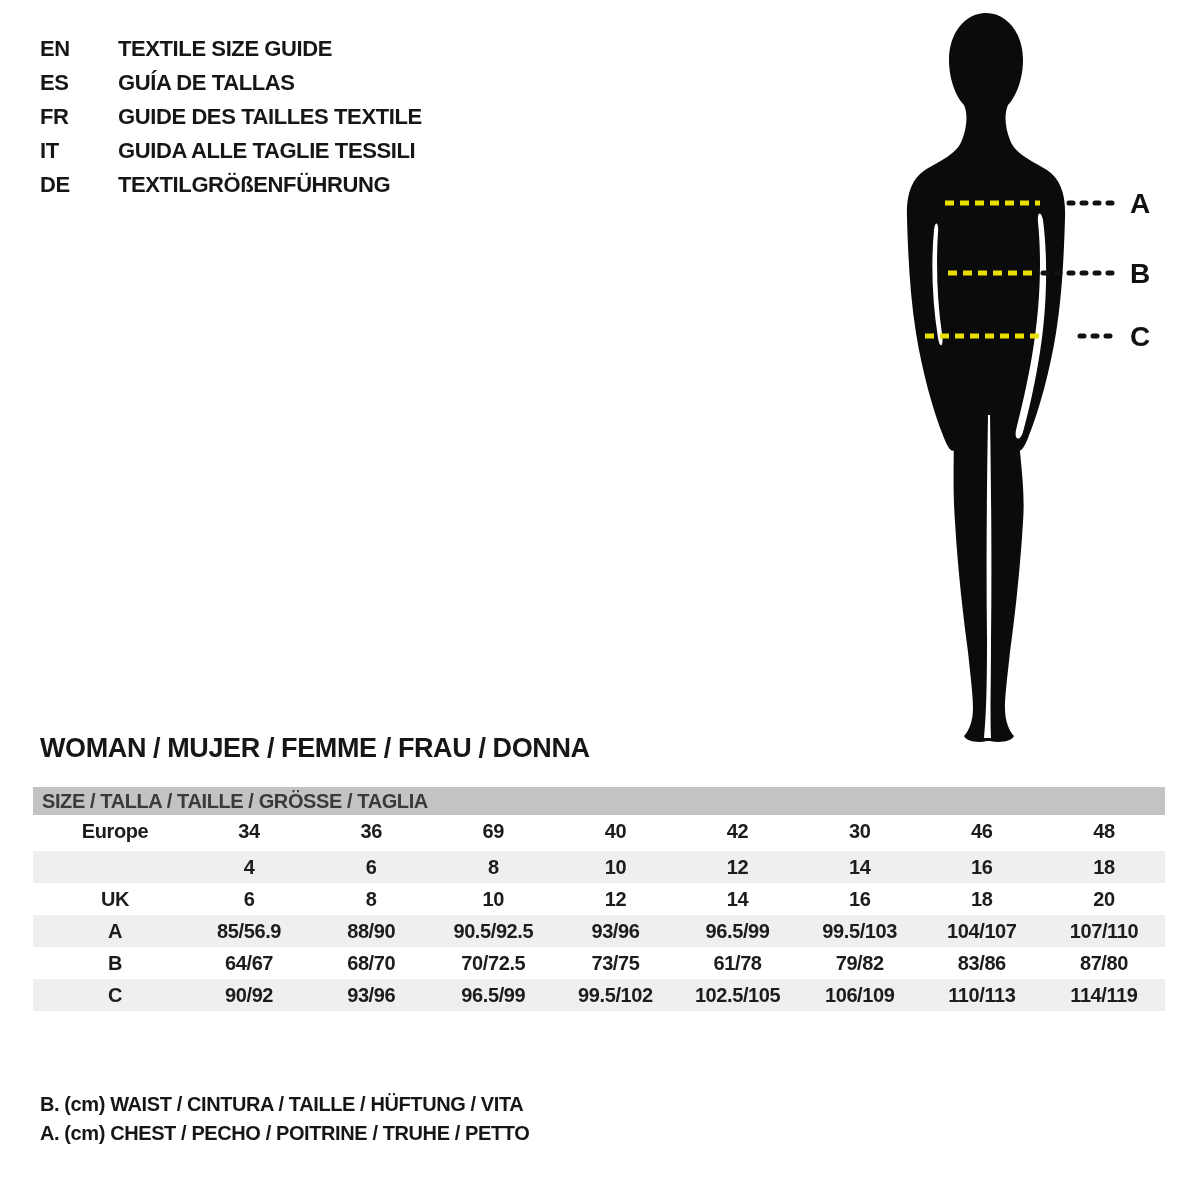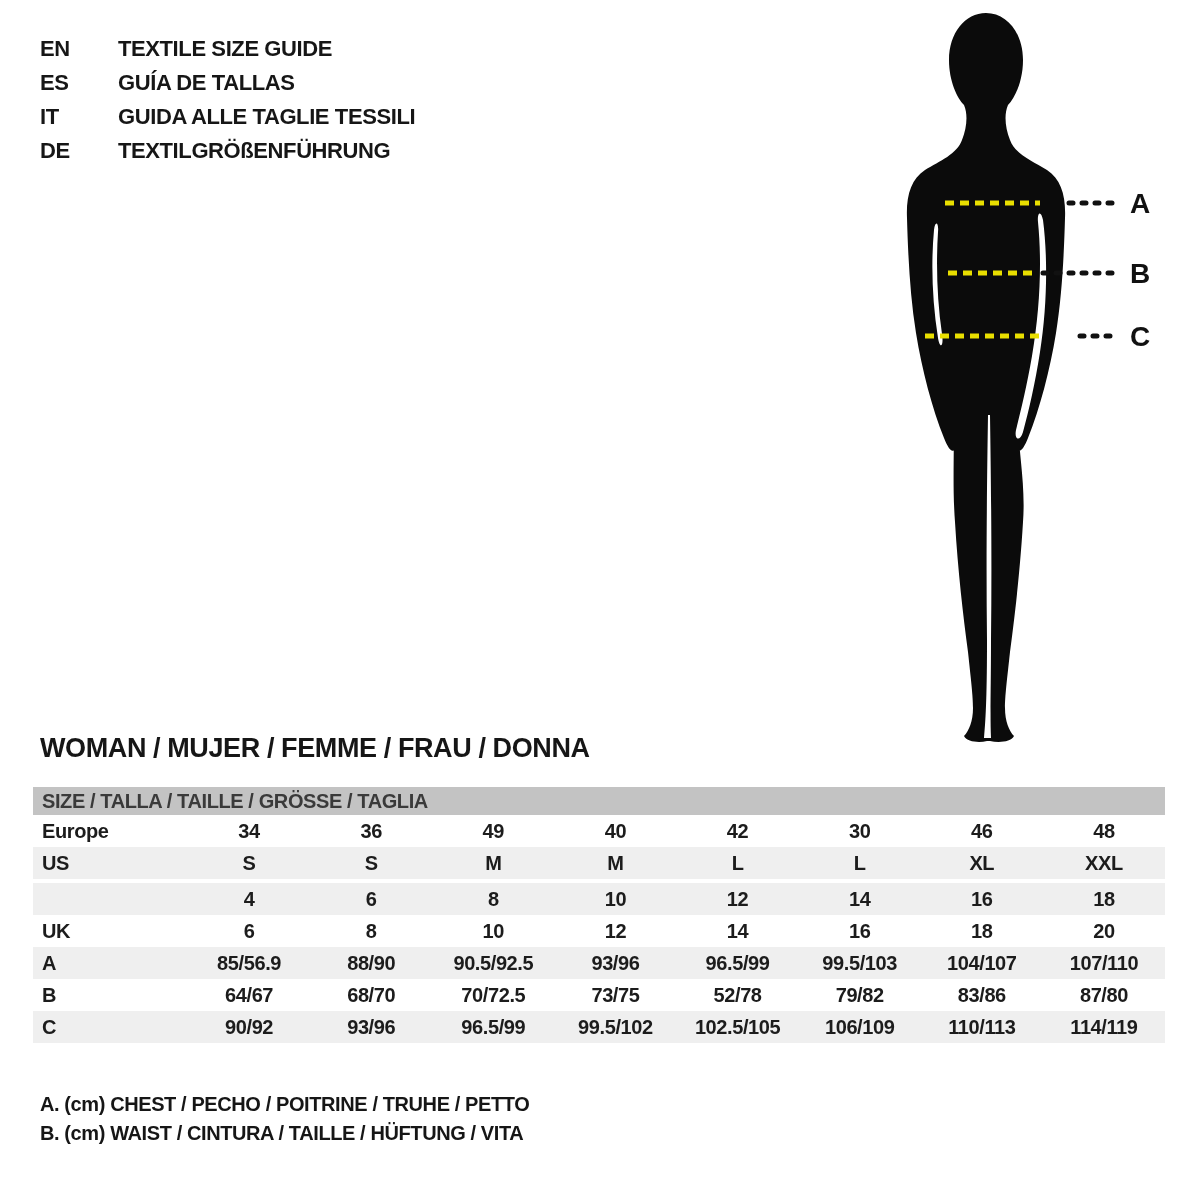--- a/index.html
+++ b/index.html
@@ -45,21 +45,21 @@
     padding-left: 9px;
   }
   table.size-table {
     width: 100%; border-collapse: collapse; table-layout: fixed;
   }
   table.size-table td {
     height: 32px; font-size: 20px; font-weight: 700;
     letter-spacing: -0.4px; text-align: center; padding: 0;
     color: #1c1c1c; vertical-align: middle;
   }
-  table.size-table td.label { text-align: left; padding-left: 9px; }
+  table.size-table td.label { text-align: center; padding-left: 9px; }
   tr.shade { background: #efefef; }
   tr.gap td { border-top: 4px solid #ffffff; }
 
   
   .legend {
     position: absolute; left: 40px; top: 1090px;
     font-weight: 700; font-size: 20px; letter-spacing: -0.4px;
   }
   .legend-line { height: 29px; line-height: 29px; white-space: nowrap; }
 </style>
@@ -67,20 +67,23 @@
 <body>
 
 <div class="page">
 
   <div class="lang-block">
     <div class="lang-row">
       <span class="lang-code">EN</span><span class="lang-title">TEXTILE SIZE GUIDE</span>
     </div>
     <div class="lang-row">
       <span class="lang-code">ES</span><span class="lang-title">GUÍA DE TALLAS</span>
+    </div>
+    <div class="lang-row">
+      <span class="lang-code">FR</span><span class="lang-title">GUIDE DES TAILLES TEXTILE</span>
     </div>
     <div class="lang-row">
       <span class="lang-code">IT</span><span class="lang-title">GUIDA ALLE TAGLIE TESSILI</span>
     </div>
     <div class="lang-row">
       <span class="lang-code">DE</span><span class="lang-title">TEXTILGRÖßENFÜHRUNG</span>
     </div>
   </div>
 
   <svg class="figure-svg" width="340" height="760" viewBox="0 0 340 760" xmlns="http://www.w3.org/2000/svg">
@@ -164,37 +167,26 @@
           <col>
           <col>
           <col>
           <col>
       </colgroup>
       <tbody>
           <tr>
             <td class="label">Europe</td>
             <td>34</td>
             <td>36</td>
-            <td>49</td>
+            <td>69</td>
             <td>40</td>
             <td>42</td>
             <td>30</td>
             <td>46</td>
             <td>48</td>
-          </tr>
-          <tr class="shade">
-            <td class="label">US</td>
-            <td>S</td>
-            <td>S</td>
-            <td>M</td>
-            <td>M</td>
-            <td>L</td>
-            <td>L</td>
-            <td>XL</td>
-            <td>XXL</td>
           </tr>
           <tr class="shade gap">
             <td class="label"></td>
             <td>4</td>
             <td>6</td>
             <td>8</td>
             <td>10</td>
             <td>12</td>
             <td>14</td>
             <td>16</td>
@@ -221,38 +213,38 @@
             <td>99.5/103</td>
             <td>104/107</td>
             <td>107/110</td>
           </tr>
           <tr>
             <td class="label">B</td>
             <td>64/67</td>
             <td>68/70</td>
             <td>70/72.5</td>
             <td>73/75</td>
-            <td>52/78</td>
+            <td>61/78</td>
             <td>79/82</td>
             <td>83/86</td>
             <td>87/80</td>
           </tr>
           <tr class="shade">
             <td class="label">C</td>
             <td>90/92</td>
             <td>93/96</td>
             <td>96.5/99</td>
             <td>99.5/102</td>
             <td>102.5/105</td>
             <td>106/109</td>
             <td>110/113</td>
             <td>114/119</td>
           </tr>
         </tbody>
     </table>
   </div>
 
   <div class="legend">
+    <div class="legend-line">B. (cm) WAIST / CINTURA / TAILLE / HÜFTUNG / VITA</div>
     <div class="legend-line">A. (cm) CHEST / PECHO / POITRINE / TRUHE / PETTO</div>
-    <div class="legend-line">B. (cm) WAIST / CINTURA / TAILLE / HÜFTUNG / VITA</div>
   </div>
 
 </div>
 
 </body></html>

